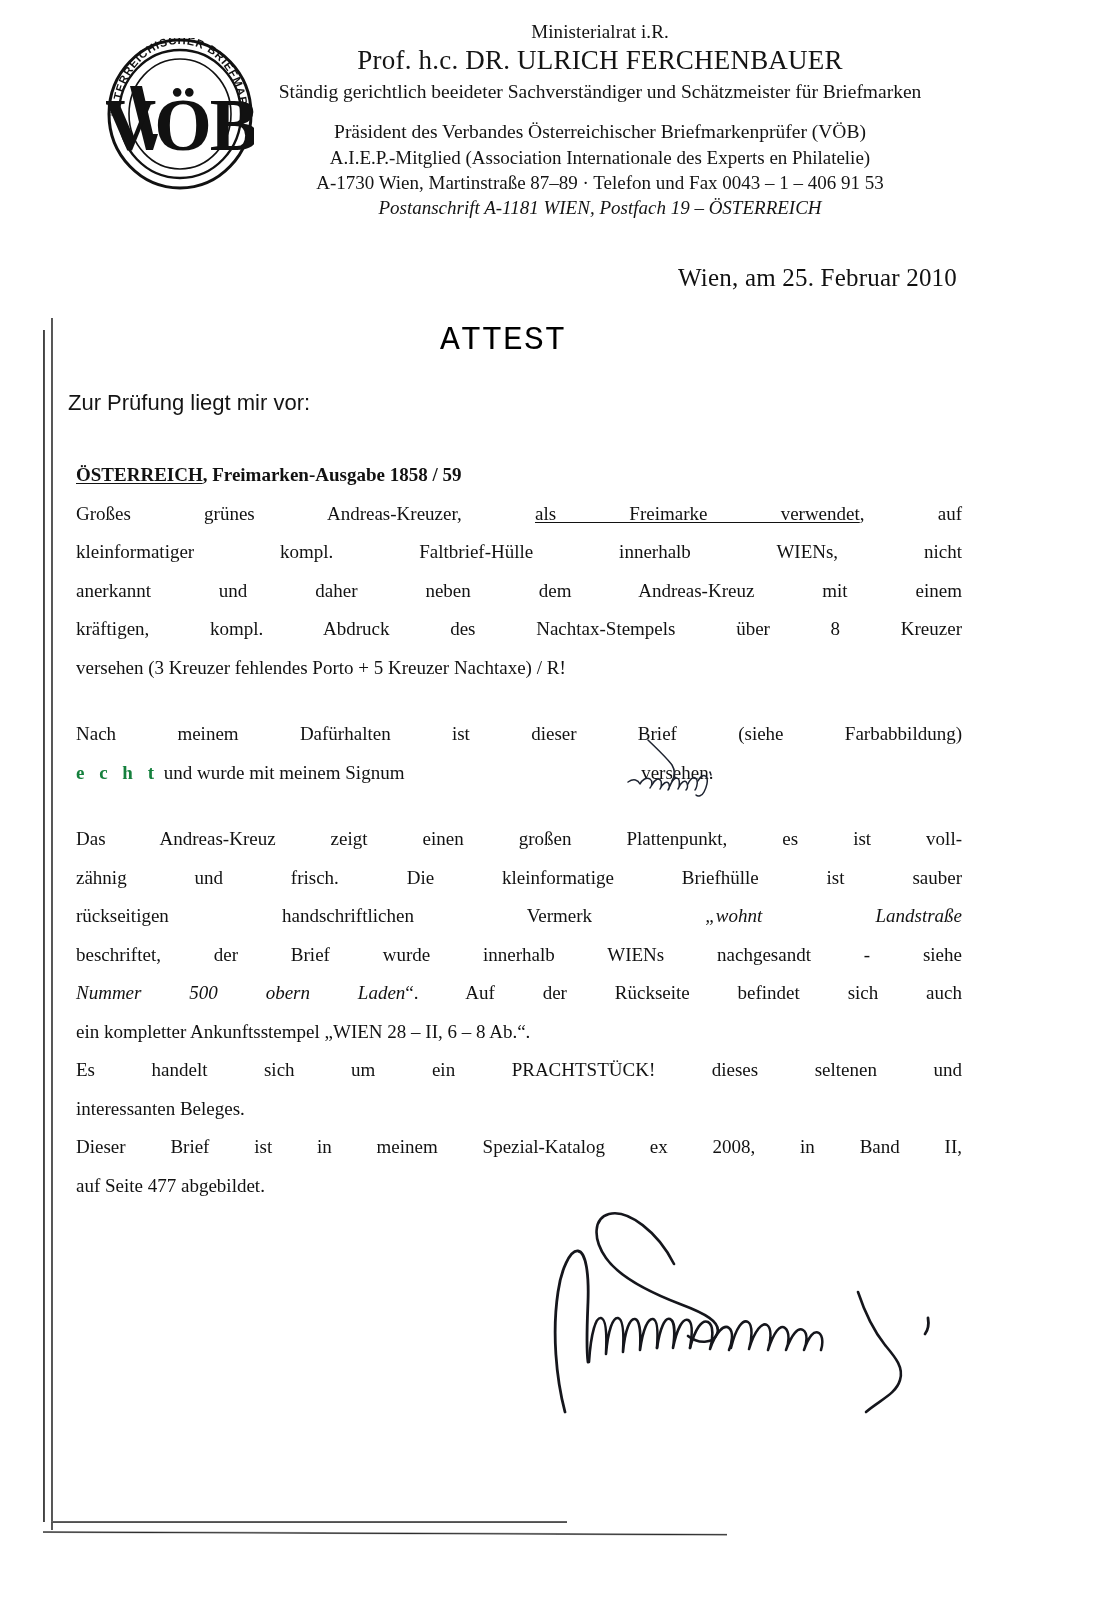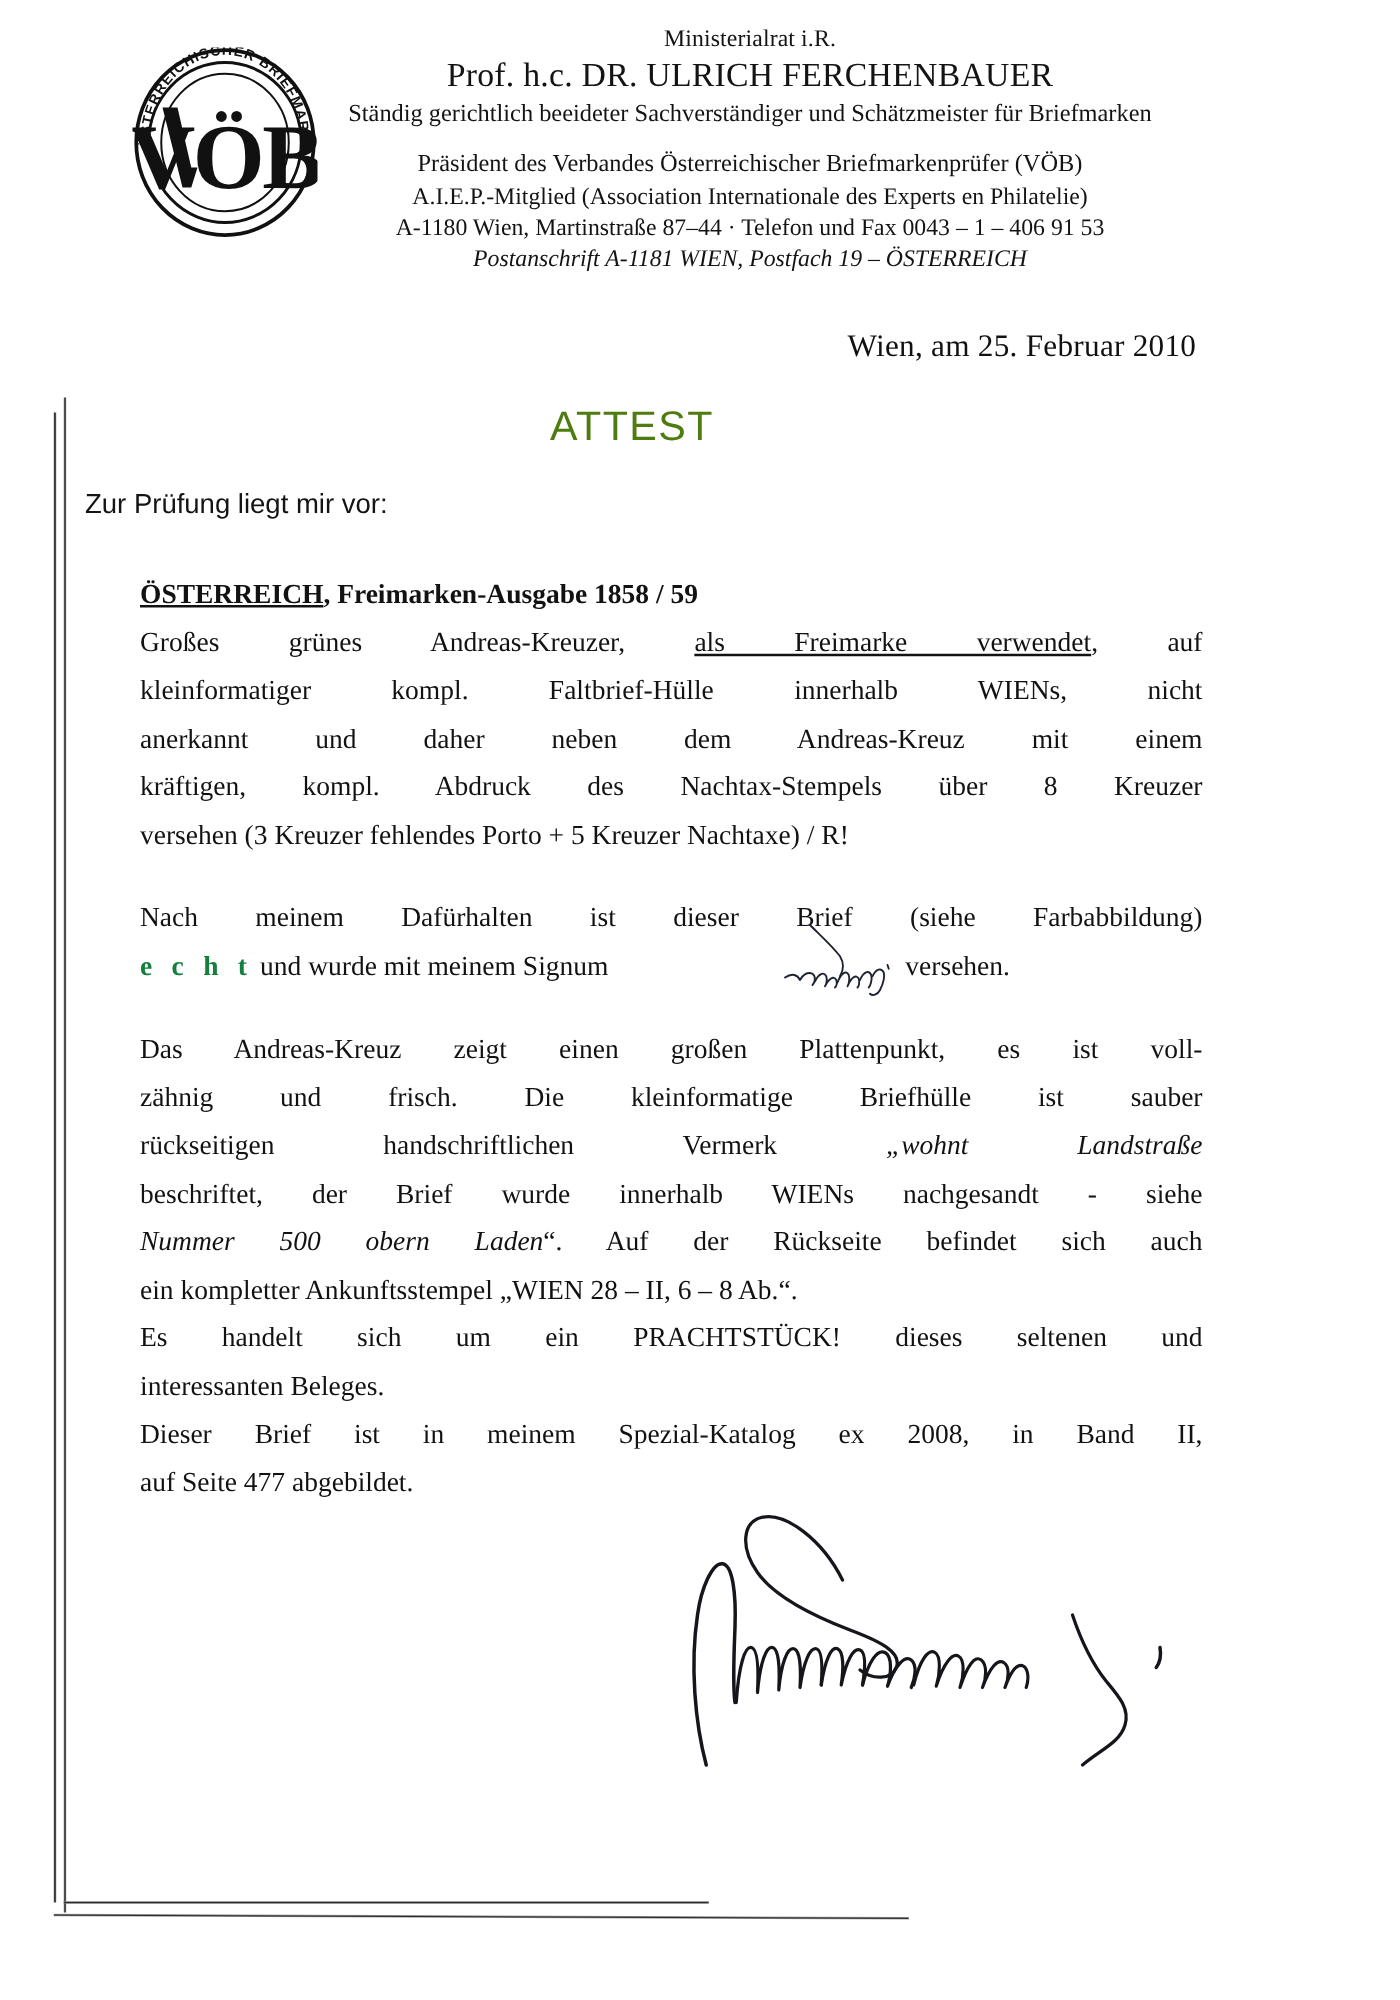--- a/index.html
+++ b/index.html
@@ -99,50 +99,49 @@
     font-size: 25px;
     letter-spacing: .2px;
     white-space: nowrap;
   }
 
   
   #attest-title {
     position: absolute;
     left: 440px;
     top: 322px;
-    font-family: Liberation Sans, sans-serif;
+    font-family: Liberation Mono, monospace;
     font-size: 33px;
     letter-spacing: 1.2px;
-    color: #4d7c0f;
+    color: #000000;
   }
 
   
   #intro-line {
     position: absolute;
     left: 68px;
     top: 390px;
     font-family: "Liberation Sans", "DejaVu Sans", sans-serif;
     font-size: 22px;
     color: #141414;
   }
 
   
   #body-block {
     position: absolute;
     left: 76px;
     top: 456px;
     width: 886px;
   }
   .para {
-    font-size: 22px;
+    font-size: 19px;
     line-height: 38.5px;
     text-align: justify;
     text-justify: inter-word;
     color: #121212;
-    margin-left: 36px;
   }
   .gap-lg { height: 28px; }
 
   .b { font-weight: bold; }
   .u { text-decoration: underline; text-underline-offset: 2px; }
   .i { font-style: italic; }
   .echt {
     color: #15803d;
     font-weight: bold;
     letter-spacing: 5px;
@@ -204,21 +203,21 @@
       </g>
     </svg>
   </div>
 
   <div id="letterhead-text">
     <div class="lh-line lh-role">Ministerialrat i.R.</div>
     <div class="lh-line lh-name">Prof. h.c. DR. ULRICH FERCHENBAUER</div>
     <div class="lh-line lh-sub1">Ständig gerichtlich beeideter Sachverständiger und Schätzmeister für Briefmarken</div>
     <div class="lh-line lh-sub2">Präsident des Verbandes Österreichischer Briefmarkenprüfer (VÖB)</div>
     <div class="lh-line lh-sub3">A.I.E.P.-Mitglied (Association Internationale des Experts en Philatelie)</div>
-    <div class="lh-line lh-addr1">A-1180 Wien, Martinstraße 87–44 · Telefon und Fax 0043 – 1 – 406 91 53</div>
+    <div class="lh-line lh-addr1">A-1730 Wien, Martinstraße 87–89 · Telefon und Fax 0043 – 1 – 406 91 53</div>
     <div class="lh-line lh-addr2">Postanschrift A-1181 WIEN, Postfach 19 – ÖSTERREICH</div>
   </div>
 </div>
 
 <div id="frame-left-rule-2"></div>
 <div id="frame-left-rule"></div>
 <div id="frame-bottom-rule-inner"></div>
 <div id="frame-bottom-rule-outer"></div>
 
 <div id="date-line">Wien, am  25. Februar 2010</div>

